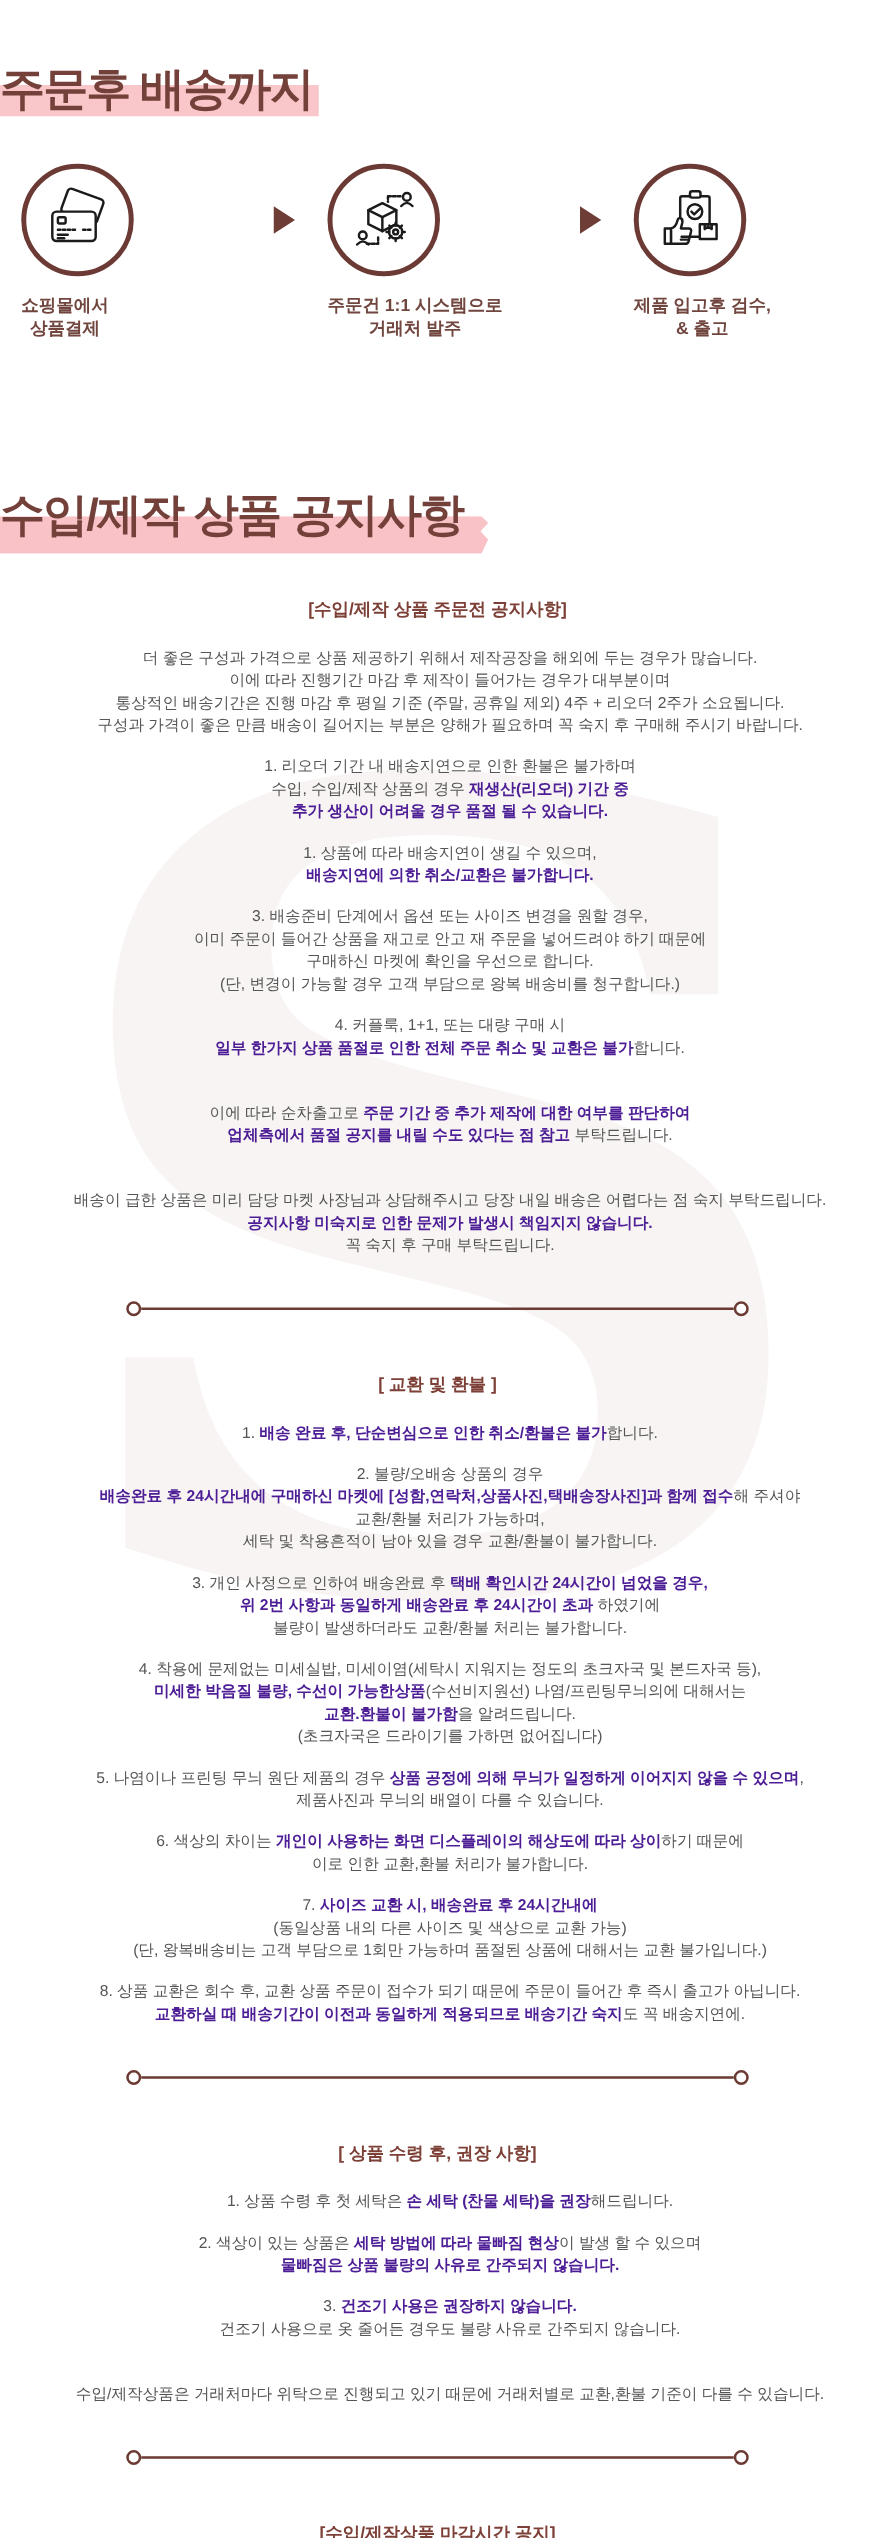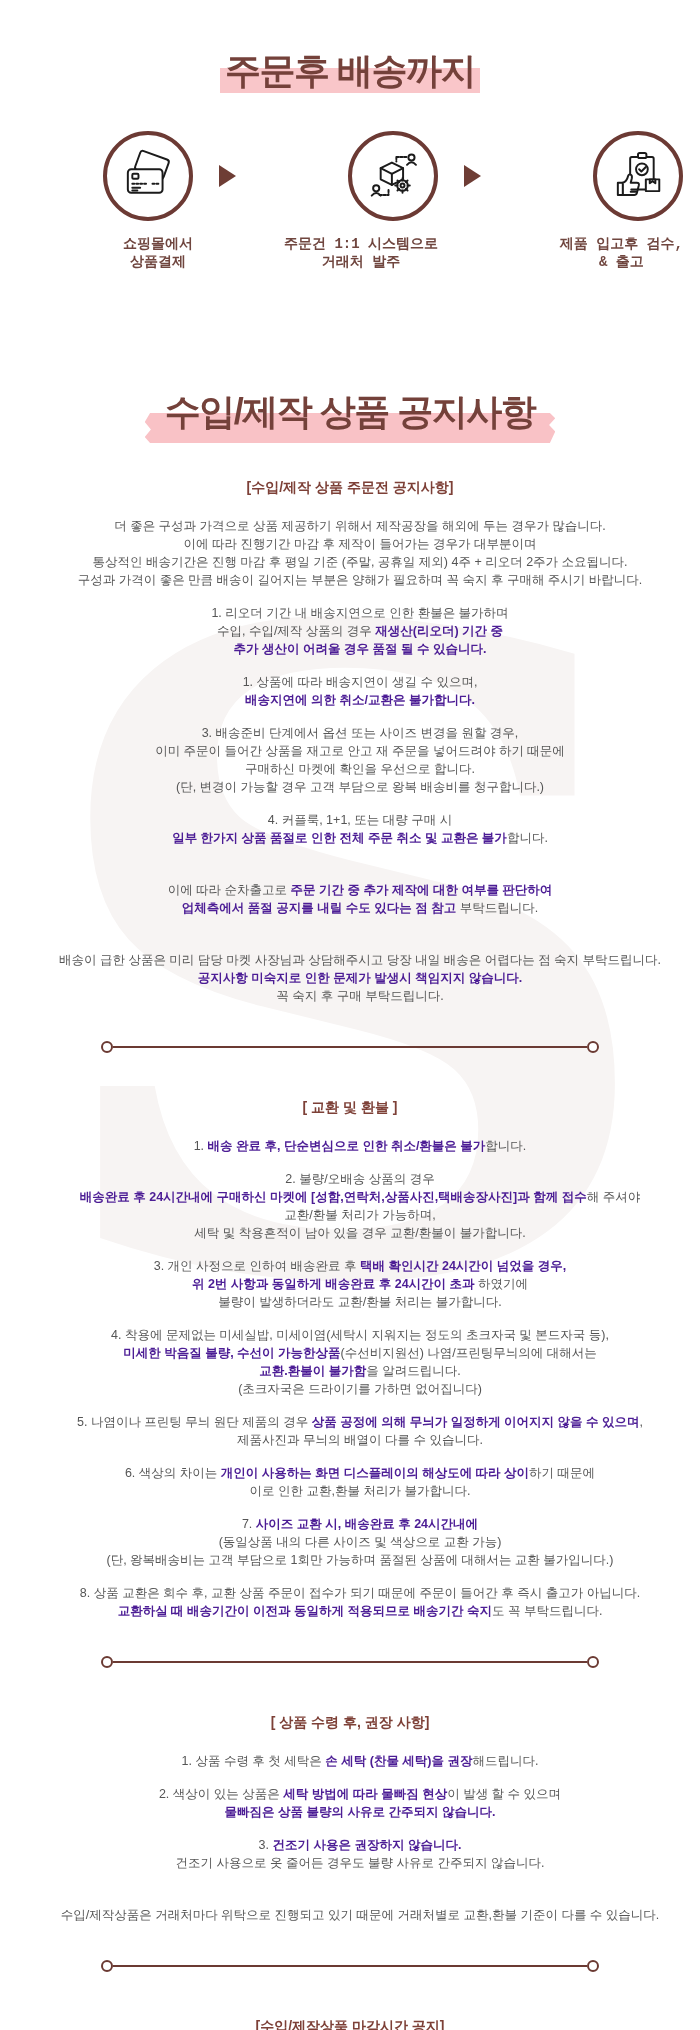--- a/index.html
+++ b/index.html
@@ -4,33 +4,33 @@
 <style>
   html,body{margin:0;padding:0;background:#fff;}
   body{font-family:"Liberation Sans","DejaVu Sans",sans-serif;}
   .page{position:relative;width:700px;min-height:2030px;margin:0 auto;background:#fff;overflow:hidden;}
   .watermark{position:absolute;top:520px;left:50%;transform:translateX(-50%);
     font-family:"DejaVu Serif",serif;font-size:880px;line-height:1;font-weight:bold;
     color:#f7f4f3;z-index:0;pointer-events:none;user-select:none;}
   .content{position:relative;z-index:1;}
 
   
-  .title-row{text-align:center;}
+  .title-row{}
   .t1{padding-top:50px;}
   .t2{margin-top:120px;}
   .hl{position:relative;display:inline-block;font-size:36px;font-weight:800;
       color:#74413a;letter-spacing:-1.5px;line-height:1.15;}
   .hl .band{position:absolute;left:-5px;right:-5px;top:44%;height:60%;background:#f9c6c9;}
   .hl .tape{position:absolute;left:-20px;right:-20px;top:52%;height:30px;background:#f9c2c6;
       clip-path:polygon(1.3% 0%,98.7% 0%,100% 18%,98.5% 40%,100% 62%,98.7% 100%,1.3% 100%,0% 80%,1.5% 55%,0% 30%);}
   .hl .txt{position:relative;}
 
   
   .steps-row{display:flex;justify-content:center;align-items:flex-start;gap:26px;margin-top:40px;}
-  .step{display:flex;flex-direction:column;align-items:flex-end;width:176px;font-family:Liberation Mono, monospace;}
+  .step{display:flex;flex-direction:column;align-items:flex-start;width:176px;}
   .circle{width:90px;height:90px;border:4px solid #6c3a34;border-radius:50%;background:#fff;
       display:flex;align-items:center;justify-content:center;box-sizing:border-box;}
   .step-caption{margin-top:14px;text-align:center;font-size:14px;font-weight:700;
       color:#70463f;line-height:18px;}
   .arrow{width:0;height:0;border-top:11px solid transparent;border-bottom:11px solid transparent;
       border-left:17px solid #6e3d35;margin-top:34px;}
 
   
   .sec{margin-top:6px;}
   .sec-heading{text-align:center;font-size:14px;font-weight:700;color:#7d4037;margin-top:46px;}
@@ -212,21 +212,21 @@
             <div class="line"><span class="seg">6. 색상의 차이는 </span><span class="seg red">개인이 사용하는 화면 디스플레이의 해상도에 따라 상이</span><span class="seg">하기 때문에</span></div>
             <div class="line"><span class="seg">이로 인한 교환,환불 처리가 불가합니다.</span></div>
           </div>
           <div class="block">
             <div class="line"><span class="seg">7. </span><span class="seg red">사이즈 교환 시, 배송완료 후 24시간내에</span></div>
             <div class="line"><span class="seg">(동일상품 내의 다른 사이즈 및 색상으로 교환 가능)</span></div>
             <div class="line"><span class="seg">(단, 왕복배송비는 고객 부담으로 1회만 가능하며 품절된 상품에 대해서는 교환 불가입니다.)</span></div>
           </div>
           <div class="block">
             <div class="line"><span class="seg">8. 상품 교환은 회수 후, 교환 상품 주문이 접수가 되기 때문에 주문이 들어간 후 즉시 출고가 아닙니다.</span></div>
-            <div class="line"><span class="seg red">교환하실 때 배송기간이 이전과 동일하게 적용되므로 배송기간 숙지</span><span class="seg">도 꼭 부탁드립니다.</span></div>
+            <div class="line"><span class="seg red">교환하실 때 배송기간이 이전과 동일하게 적용되므로 배송기간 숙지</span><span class="seg">도 꼭 배송지연에.</span></div>
           </div>
         </div>
     </div>
 
     <div class="divider">
       <span class="ring"></span>
       <span class="bar"></span>
       <span class="ring"></span>
     </div>
 

